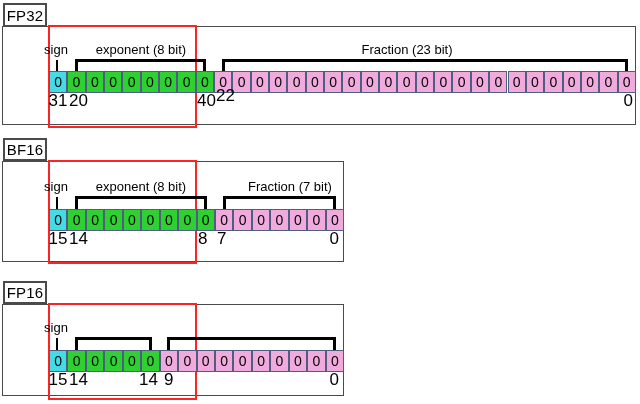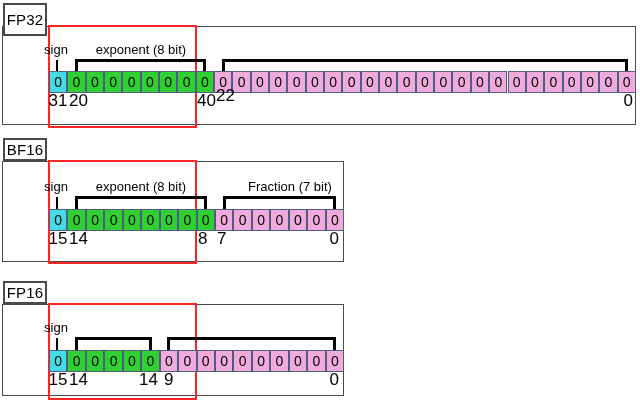--- a/index.html
+++ b/index.html
@@ -33,23 +33,24 @@
   .idx-c{transform:translateX(-50%);}
   .idx-r{transform:translateX(-100%);}
 </style>
 </head>
 <body>
 
 <div class="canvas">
     <div class="abs" style="left: 0px; top: 0px; width: 640px; height: 404px; pointer-events: none;">
       <div class="abs outer-box" style="left: 2px; top: 26px; width: 634px; height: 99px;"></div>
       <div class="abs red-box" style="left: 47.5px; top: 25px; width: 149px; height: 103px;"></div>
-      <div class="abs fmt-label" style="left: 3px; top: 3px; width: 44px; height: 33px;">FP32</div>
+      <div class="abs fmt-label" style="left: 3px; top: 3px; width: 44px; height: 24px;">FP32</div>
       <div class="abs grp-label" style="left: 56px; top: 42px;">sign</div>
       <div class="abs grp-label" style="left: 141px; top: 42px;">exponent (8 bit)</div>
+      <div class="abs grp-label" style="left: 407px; top: 42px;">Fraction (23 bit)</div>
       <div class="abs bar" style="left: 55.7px; top: 60px; width: 2.6px; height: 11px;"></div>
       <div class="abs bar" style="left: 75.01px; top: 59px; width: 131.38px; height: 3px;"></div>
       <div class="abs bar" style="left: 75.01px; top: 59px; width: 3px; height: 12px;"></div>
       <div class="abs bar" style="left: 203.39px; top: 59px; width: 3px; height: 12px;"></div>
       <div class="abs bar" style="left: 221.73px; top: 59px; width: 406.48px; height: 3px;"></div>
       <div class="abs bar" style="left: 221.73px; top: 59px; width: 3px; height: 12px;"></div>
       <div class="abs bar" style="left: 625.21px; top: 59px; width: 3px; height: 12px;"></div>
       <div class="abs cell cell-sign" style="left: 49px; top: 71px; width: 18.34px; height: 22px;">0</div>
       <div class="abs cell cell-exponent" style="left: 67.34px; top: 71px; width: 18.34px; height: 22px;">0</div>
       <div class="abs cell cell-exponent" style="left: 85.68px; top: 71px; width: 18.34px; height: 22px;">0</div>

